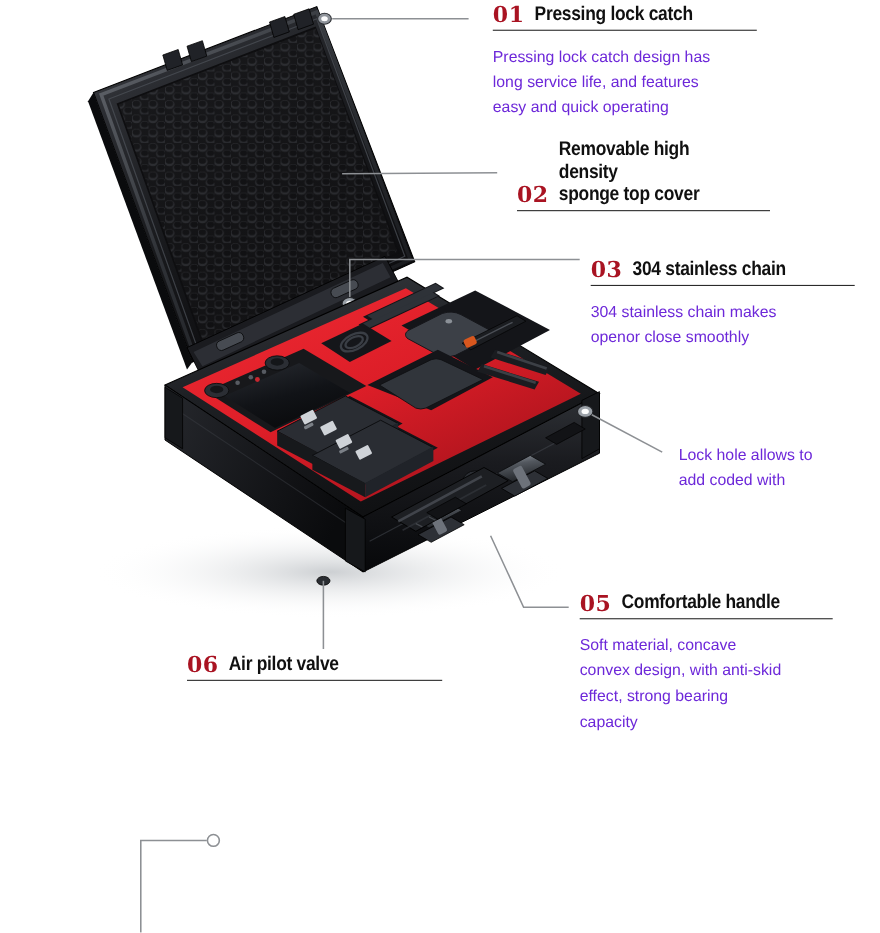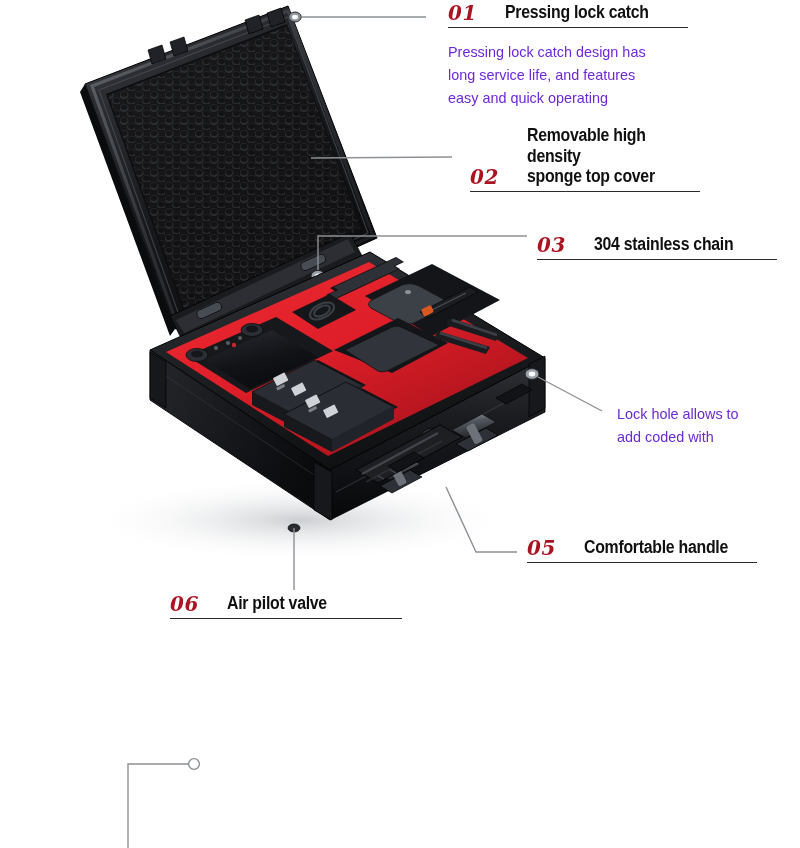--- a/index.html
+++ b/index.html
@@ -42,27 +42,26 @@
     position: absolute;
   }
   .callout-head {
     display: flex;
     align-items: flex-end;
     border-bottom: 1.6px solid #2b2b2b;
     padding-bottom: 4px;
   }
   .callout-num {
     font-family: "DejaVu Serif", serif;
-    font-style: italic;
     font-weight: 700;
     font-size: 20px;
     color: #a91322;
     letter-spacing: 0.5px;
     line-height: 1;
-    padding-right: 28px;
+    padding-right: 9px;
     white-space: nowrap;
   }
   .callout-title {
     font-family: "Liberation Sans", sans-serif;
     font-weight: 700;
     font-size: 18px;
     color: #101010;
     line-height: 1.14;
     letter-spacing: -0.3px;
     white-space: pre-line;
@@ -397,32 +396,38 @@
 sponge top cover</span>
     </div>
     <div class="callout-body"></div>
   </div>
 
   <div class="callout" id="callout-03">
     <div class="callout-head">
       <span class="callout-num">03</span>
       <span class="callout-title">304 stainless chain</span>
     </div>
+    <div class="callout-body">304 stainless chain makes
+openor close smoothly</div>
   </div>
 
   <div class="callout" id="callout-04">
     <div class="callout-body">Lock hole allows to
 add coded with</div>
   </div>
 
   <div class="callout" id="callout-05">
     <div class="callout-head">
       <span class="callout-num">05</span>
       <span class="callout-title">Comfortable handle</span>
     </div>
+    <div class="callout-body">Soft material, concave
+convex design, with anti-skid
+effect, strong bearing
+capacity</div>
   </div>
 
   <div class="callout" id="callout-06">
     <div class="callout-head">
       <span class="callout-num">06</span>
       <span class="callout-title">Air pilot valve</span>
     </div>
   </div>
 
 </div>

